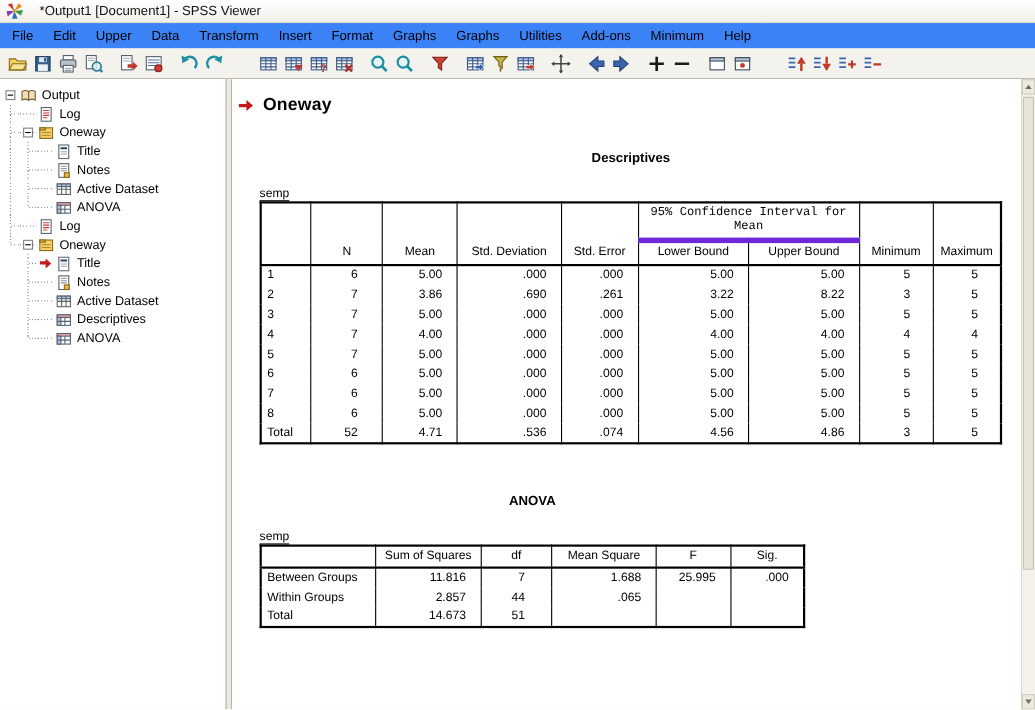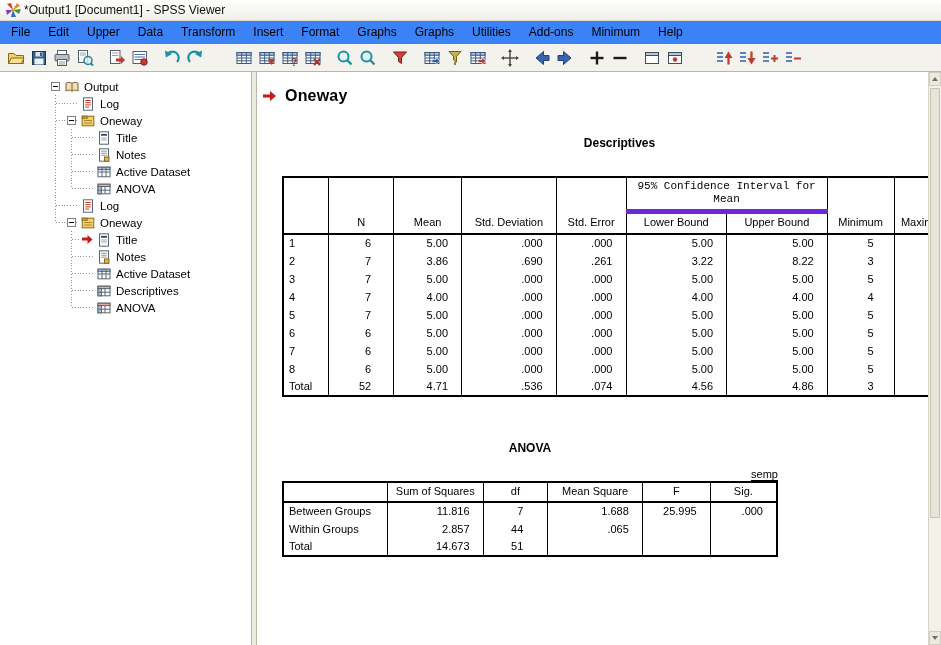--- a/index.html
+++ b/index.html
@@ -1,39 +1,39 @@
 <!DOCTYPE html>
 <html><head>
 <meta charset="utf-8">
 <style>
   *{margin:0;padding:0;box-sizing:border-box;}
   html,body{width:941px;height:645px;}
   body{font-family:"Liberation Sans","DejaVu Sans",sans-serif;background:#fff;overflow:hidden;color:#000;}
   .window{width:941px;height:645px;display:flex;flex-direction:column;background:#f4f2ec;}
 
   
-  .titlebar{height:21px;flex:0 0 21px;display:flex;align-items:center;gap:3px;padding:0 5px;
+  .titlebar{height:21px;flex:0 0 21px;display:flex;align-items:center;gap:15px;padding:0 5px;
     background:linear-gradient(#ffffff,#f1efe9);border-bottom:1px solid #ddd9cf;}
   .app-icon{width:16px;height:16px;display:flex;}
   .title-text{font-size:12px;color:#111;}
 
   
   .menubar{height:23px;flex:0 0 23px;display:flex;align-items:center;background:#3b82f6;font-size:12px;padding-left:2px;}
   .menu-item{padding:4px 9px 5px;cursor:default;}
 
   
   .toolbar{height:28px;flex:0 0 28px;display:flex;align-items:center;background:#f4f2ec;
     border-bottom:1px solid #b9b5a9;padding:0 4px;}
   .tb-btn{width:23px;height:24px;display:flex;align-items:center;justify-content:center;border-radius:2px;}
   .tb-btn.gap{margin-left:9px;}
   .tb-btn.gap2{margin-left:26px;}
   .tb-ico{display:flex;width:18px;height:18px;}
 
   
-  .main{flex:1;display:flex;min-height:0;background:#fff;padding-left:46px;}
+  .main{flex:1;display:flex;min-height:0;background:#fff;}
   .tree-panel{width:205px;flex:0 0 205px;background:#fff;padding:6px 0 0 2px;overflow:hidden;}
   .tree-row{display:flex;align-items:center;height:17px;white-space:nowrap;}
   .tg{width:16px;flex:0 0 16px;height:17px;position:relative;}
   .tg.v,.tg.t{background-image:repeating-linear-gradient(to bottom,#8f8f8f 0 1px,transparent 1px 3px);
     background-size:1px 17px;background-repeat:no-repeat;background-position:7px 0;}
   .tg.e{background-image:repeating-linear-gradient(to bottom,#8f8f8f 0 1px,transparent 1px 3px);
     background-size:1px 9px;background-repeat:no-repeat;background-position:7px 0;}
   .tg.t::after,.tg.e::after{content:"";position:absolute;left:8px;top:8px;width:8px;height:1px;
     background-image:repeating-linear-gradient(to right,#8f8f8f 0 1px,transparent 1px 3px);}
   .tg.d::after{content:"";position:absolute;left:0;top:8px;width:15px;height:1px;
@@ -49,21 +49,21 @@
   
   .content{flex:1;position:relative;background:#fff;overflow:hidden;}
   .content-inner{position:absolute;inset:0;padding:15px 0 0 25px;}
   .heading-row{display:flex;align-items:center;gap:8px;margin-left:-19px;}
   .h-arrow{display:flex;}
   .h-text{font-size:16px;font-weight:bold;letter-spacing:0.2px;}
   .dataset-line{margin-top:53px;font-family:"DejaVu Sans Mono","Liberation Mono",monospace;font-size:12px;display:flex;align-items:center;}
   .scribble{display:inline-block;width:150px;height:11px;margin:0 2px;border-radius:2px;transform:translateY(1px);
     background:repeating-linear-gradient(100deg,#1c1c1c 0 1.6px,rgba(30,30,30,0.25) 1.6px 2.6px,#222 2.6px 3.4px,rgba(40,40,40,0.12) 3.4px 4.4px);}
   .t-title{font-size:12px;font-weight:bold;text-align:center;}
-  .t-caption{margin-top:9px;height:15px;text-align:right;}
+  .t-caption{margin-top:16px;height:15px;}
   .t-caption span{font-size:11px;border-bottom:1px solid #000;display:inline-block;}
   .block-desc{width:675px;margin-top:31px;}
   .block-anova{width:496px;margin-top:44px;}
   table.spss{border-collapse:collapse;table-layout:fixed;font-size:11px;margin-top:2px;background:#fff;border:2px solid #000;}
   table.spss th{font-weight:normal;text-align:center;vertical-align:bottom;padding:2px 3px 3px;
     border-left:1px solid #000;border-right:1px solid #000;line-height:1.2;}
   table.spss thead{border-bottom:2px solid #000;}
   table.spss tbody{border-top:2px solid #000;}
   table.spss th.ci{border-bottom:5px solid #6d28d9;font-family:Liberation Mono, monospace;}
   table.spss td{border-left:1px solid #000;border-right:1px solid #000;height:18px;padding:0 6px;overflow:hidden;}

